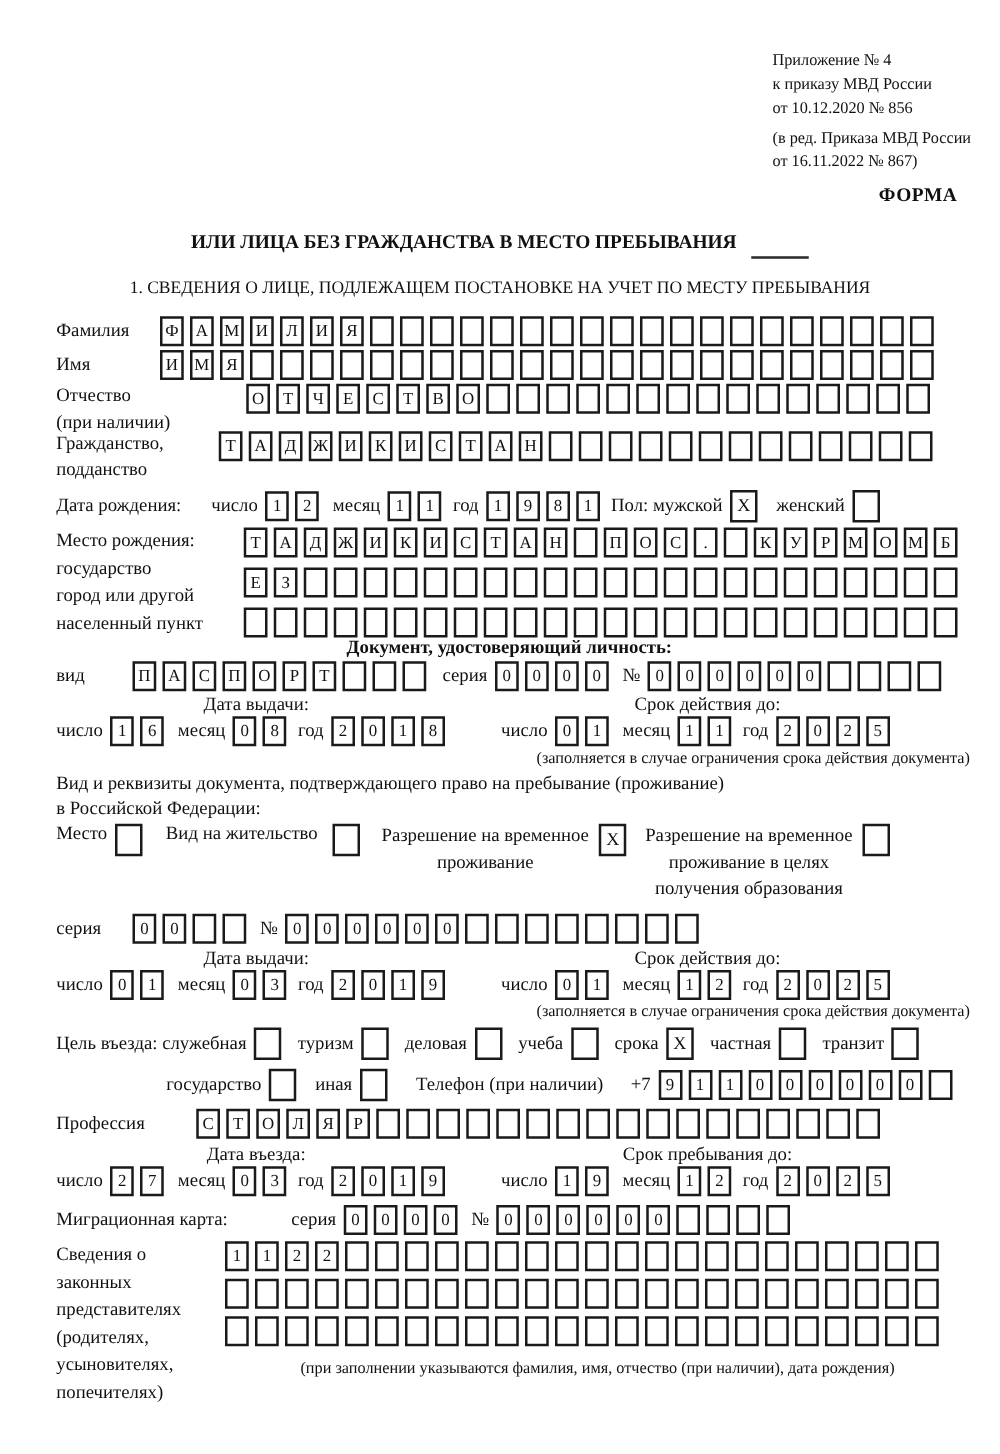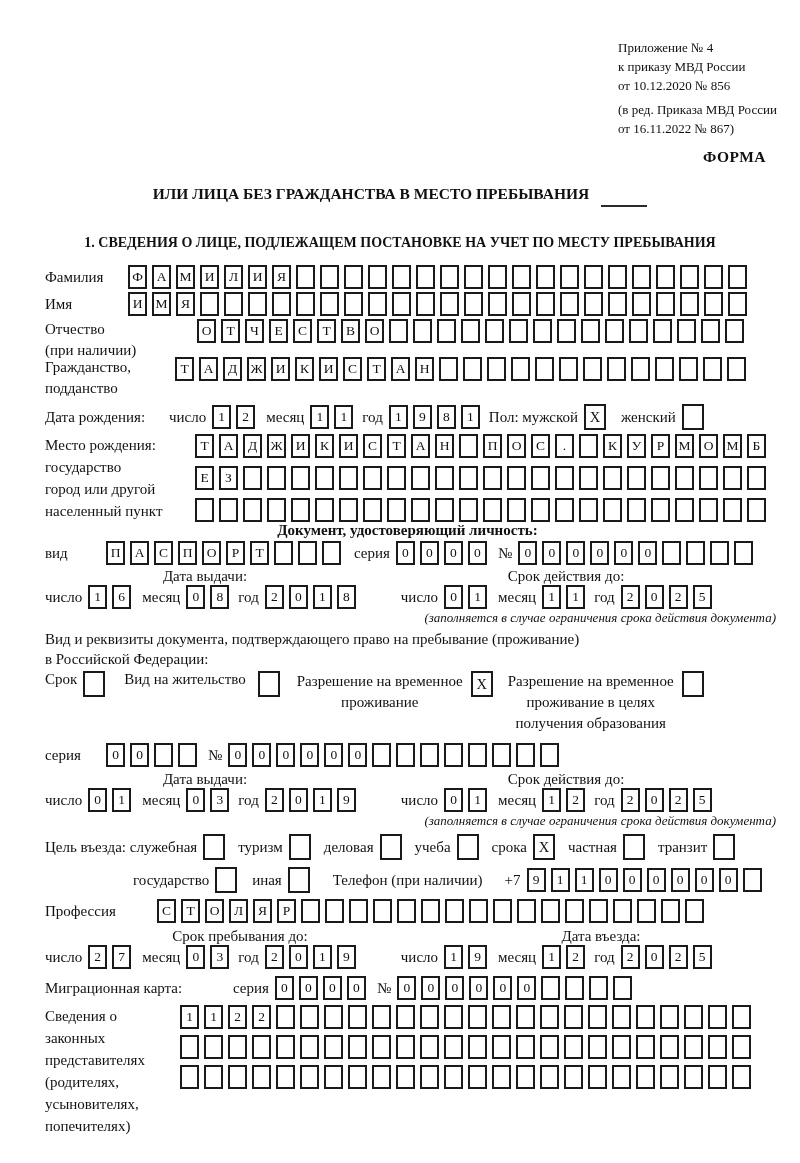--- a/index.html
+++ b/index.html
@@ -3,35 +3,35 @@
 <meta charset="utf-8">
 <style>
   html,body{margin:0;padding:0;background:#fff;}
   .page{position:relative;width:800px;height:1163px;background:#ffffff;
         font-family:"Liberation Serif","DejaVu Serif",serif;color:#111;overflow:hidden;}
   .appendix{position:absolute;left:618px;top:38px;font-size:13px;line-height:19px;}
   .appendix .ed{margin-top:5px;}
   .forma{position:absolute;right:34px;top:148px;font-weight:bold;font-size:15.5px;letter-spacing:.5px;}
   .title{padding-top:182px;text-align:center;font-weight:bold;font-size:15.5px;line-height:23px;}
   .blankline{display:inline-block;width:46px;border-bottom:2px solid #2a2a2a;margin-left:12px;}
-  .section-heading{text-align:center;font-weight:bold;font-size:14px;margin-top:28px;}
+  .section-heading{text-align:center;font-weight:normal;font-size:14px;margin-top:16px;}
   .form-body{padding:0 24px 0 45px;font-size:15px;}
   .frow{display:flex;align-items:center;flex-wrap:nowrap;}
   .frow.top{align-items:flex-start;}
   .frow.center{justify-content:center;}
   .frow.right{justify-content:flex-end;}
   .lbl{flex:none;margin-right:6px;white-space:nowrap;}
   .cells{display:flex;flex:none;}
   .cell{box-sizing:border-box;flex:none;width:19px;height:24px;border:2px solid #1a1a1a;
         margin-right:5px;display:inline-flex;align-items:center;justify-content:center;
         font-size:13.5px;background:#fff;}
   .box{width:22px;height:26px;font-size:14.5px;}
   .stack{display:inline-block;flex:none;text-align:center;line-height:21px;}
   .sline{display:block;}
-  .note{font-size:13px;white-space:nowrap;font-style:italic;}
+  .note{font-size:13px;white-space:nowrap;}
   .gapseg{display:inline-block;flex:none;height:1px;}
   .leftcol{flex:none;}
   .lline{display:block;}
   .rightcol{flex:1;}
   .crow{display:flex;}
   .foot{font-size:13px;text-align:center;margin-top:9px;}
 </style>
 </head>
 <body>
 
@@ -387,21 +387,21 @@
       <div class="frow right" style="margin-top: 1px;">
         <span class="note">(заполняется в случае ограничения срока действия документа)</span>
       </div>
       <div class="frow" style="margin-top: 5px;">
         <span class="lbl">Вид и реквизиты документа, подтверждающего право на пребывание (проживание)</span>
       </div>
       <div class="frow" style="margin-top: 3px;">
         <span class="lbl">в Российской Федерации:</span>
       </div>
       <div class="frow top" style="margin-top: 3px;">
-        <span class="lbl">Срок</span>
+        <span class="lbl">Место</span>
         <span class="cell box"></span>
         <span class="gapseg" style="width: 14px;"></span>
         <span class="lbl">Вид на жительство</span>
         <span class="cell box" style="margin-left: 6px;"></span>
         <span class="gapseg" style="width: 12px;"></span>
         <span class="stack">
           <span class="sline">Разрешение на временное</span>
           <span class="sline">проживание</span>
         </span>
         <span class="cell box" style="margin-left: 8px;">X</span>
@@ -542,22 +542,22 @@
           <span class="cell"></span>
           <span class="cell"></span>
           <span class="cell"></span>
           <span class="cell"></span>
           <span class="cell"></span>
           <span class="cell"></span>
           <span class="cell"></span>
         </span>
       </div>
       <div class="frow" style="margin-top: 5px;">
+        <span class="lbl" style="width: 320px; flex: 0 0 auto; text-align: center;">Дата въезда:</span>
         <span class="lbl" style="width: 390px; flex: 0 0 auto; text-align: center;">Срок пребывания до:</span>
-        <span class="lbl" style="width: 320px; flex: 0 0 auto; text-align: center;">Дата въезда:</span>
       </div>
       <div class="frow" style="margin-top: 0px;">
         <span class="lbl">число</span>
         <span class="cells">
           <span class="cell">2</span>
           <span class="cell">7</span>
         </span>
         <span class="lbl" style="margin-left: 6px;">месяц</span>
         <span class="cells">
           <span class="cell">0</span>
@@ -699,16 +699,17 @@
               <span class="cell"></span>
               <span class="cell"></span>
               <span class="cell"></span>
               <span class="cell"></span>
               <span class="cell"></span>
               <span class="cell"></span>
               <span class="cell"></span>
               <span class="cell"></span>
             </span>
           </div>
+          <div class="foot">(при заполнении указываются фамилия, имя, отчество (при наличии), дата рождения)</div>
         </div>
       </div>
     </div>
 </div>
 
 </body></html>

